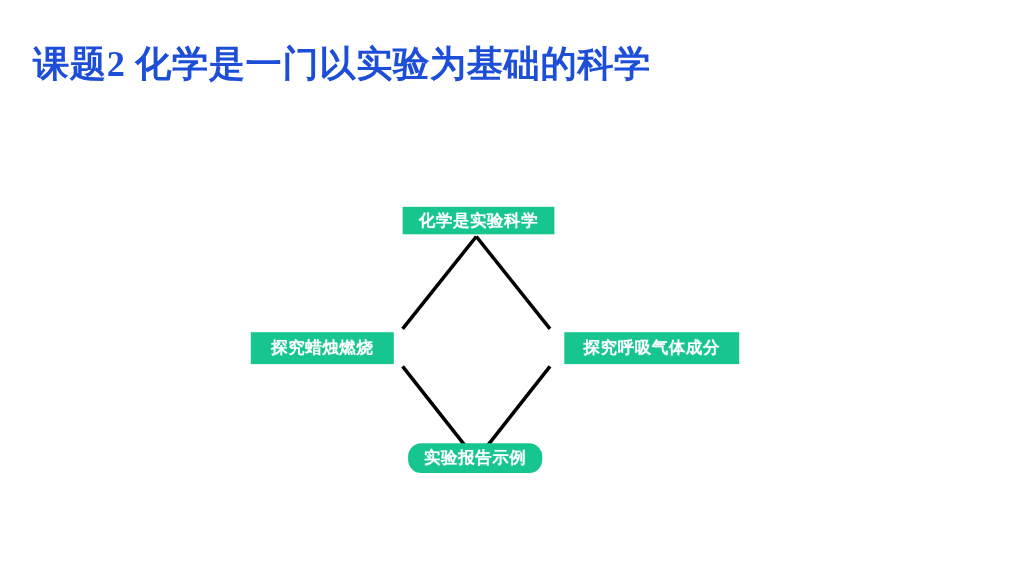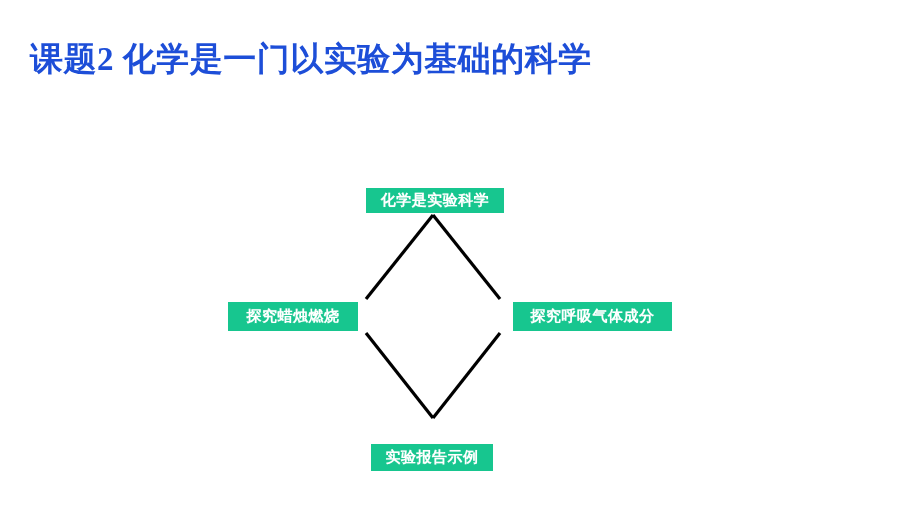--- a/index.html
+++ b/index.html
@@ -74,23 +74,24 @@
     height: 29px;
   }
   .node-right {
     left: 513px;
     top: 302px;
     width: 159px;
     height: 29px;
   }
   .node-bottom {
     left: 371px;
-    top: 444px;
+    top: 403px;
     width: 122px;
     height: 27px;
+    border-radius: 12px;
   }
 </style>
 </head>
 <body>
 
 <div class="slide">
 
   <div class="slide-title">课题2 化学是一门以实验为基础的科学</div>
 
   <div class="diagram">

